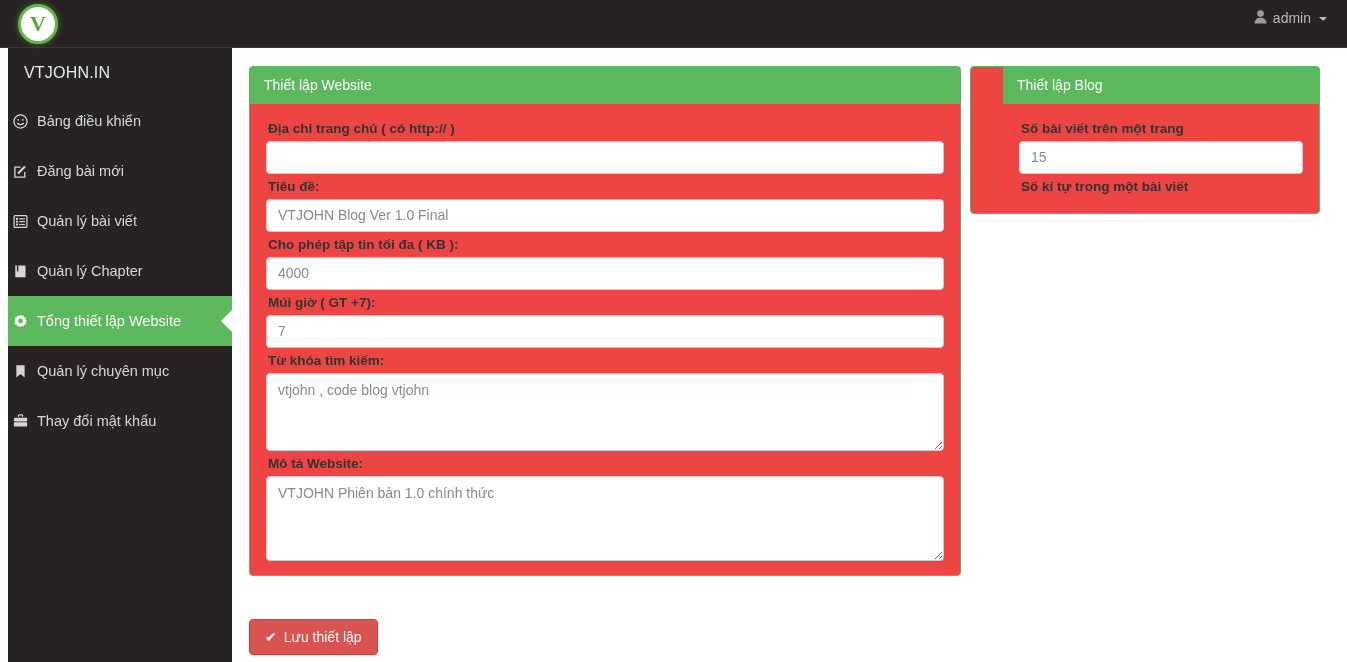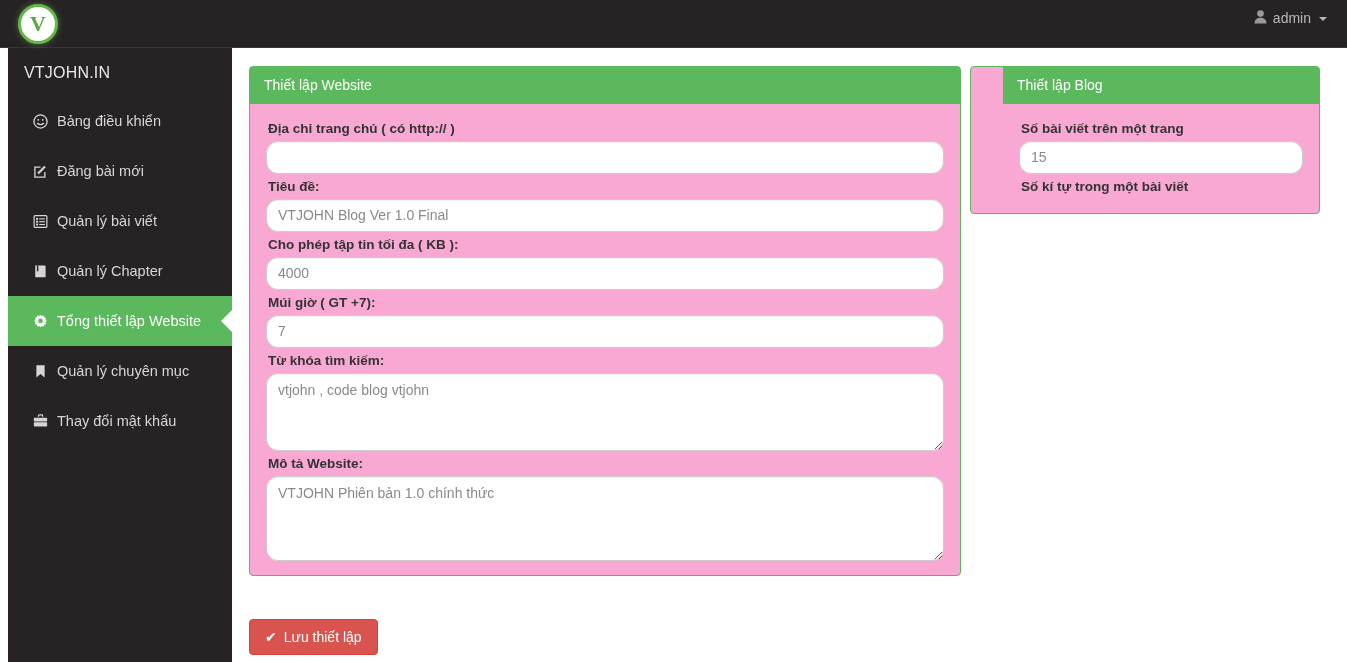--- a/index.html
+++ b/index.html
@@ -80,21 +80,21 @@
     font-size: 16px;
     padding: 16px 0 14px 16px;
     letter-spacing: 0.2px;
   }
   .nav-item {
     position: relative;
     display: flex;
     align-items: center;
     gap: 9px;
     height: 50px;
-    padding-left: 24px;
+    padding-left: 4px;
     color: #d6d6d6;
     font-size: 14.5px;
     cursor: pointer;
     text-decoration: none;
   }
   .nav-item .nav-icon {
     width: 16px;
     display: inline-flex;
     align-items: center;
     justify-content: center;
@@ -119,21 +119,21 @@
   
   #content {
     position: absolute;
     top: 48px; left: 224px;
     width: 1123px; height: 614px;
     background: #ffffff;
   }
 
   .panel {
     position: absolute;
-    background: #f9a8d4;
+    background: #ef4444;
     border: 1px solid #5cb85c;
     border-radius: 4px;
   }
   .panel-heading {
     background: #5cb85c;
     color: #ffffff;
     font-size: 14px;
     padding: 10px 14px;
     line-height: 1.2;
   }
@@ -161,21 +161,21 @@
   .form-control {
     display: block;
     width: 100%;
     height: 33px;
     padding: 6px 11px;
     font-family: "Liberation Sans", sans-serif;
     font-size: 14px;
     color: #8a8a8a;
     background: #ffffff;
     border: 1px solid #cccccc;
-    border-radius: 12px;
+    border-radius: 4px;
     box-shadow: inset 0 1px 1px rgba(0,0,0,0.06);
     outline: none;
   }
   textarea.form-control {
     height: auto;
     resize: vertical;
     line-height: 1.5;
   }
   #keywords-textarea { height: 78px; }
   #description-textarea { height: 85px; }

